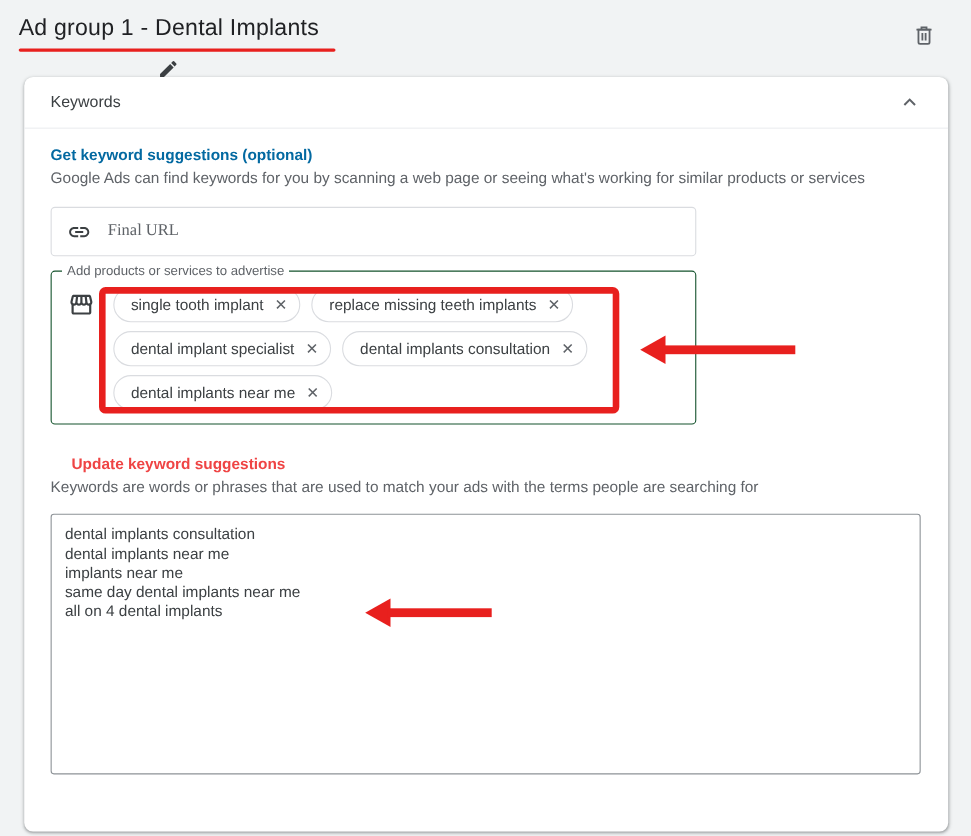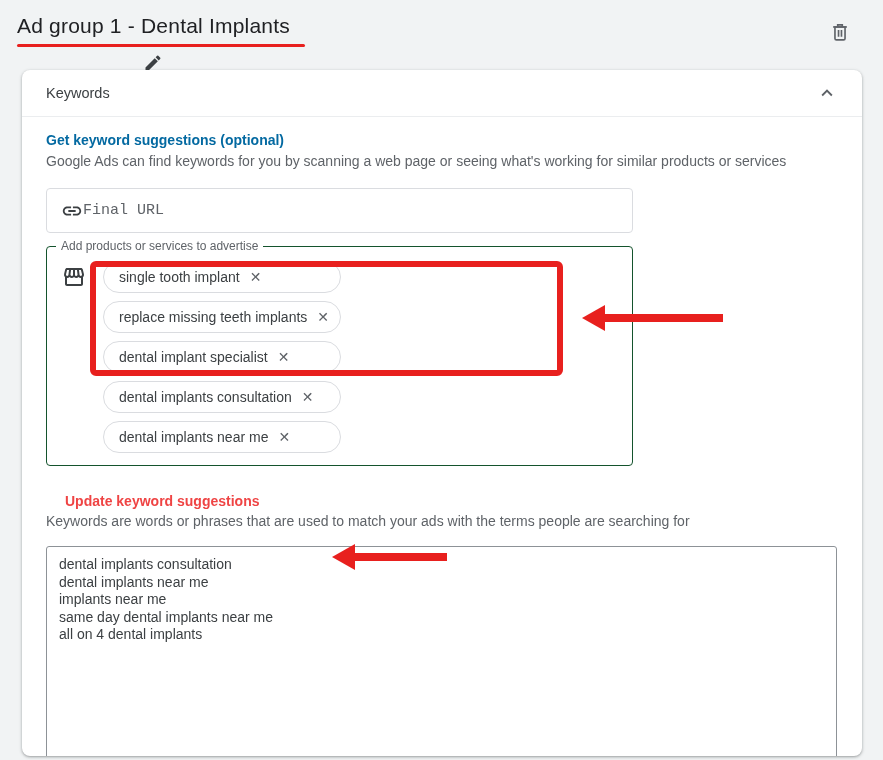--- a/index.html
+++ b/index.html
@@ -48,38 +48,38 @@
   .section-heading { font-size:14px; font-weight:700; color:#0369a1; line-height:19px; }
   .section-desc { font-size:14px; font-weight:400; color:#5f6368; line-height:19px; margin-top:2px; }
 
   
   .final-url {
     margin-top:17px; width:587px; height:45px;
     border:1px solid #dadce0; border-radius:4px; background:#fff;
     display:flex; align-items:center; padding:0 14px;
   }
   .final-url input {
-    border:none; outline:none; flex:1; margin-left:0;
-    font-family:Liberation Mono, monospace; font-size:15px; color:#404040;
+    border:none; outline:none; flex:1; margin-left:15px;
+    font-family:Liberation Serif, serif; font-size:15px; color:#404040;
   }
   .final-url input::placeholder { color:#5f6368; opacity:1; }
 
   
   .products-fieldset {
     margin-top:7px; width:587px; min-height:129px;
     border:1px solid #14532d; border-radius:4px;
     padding:8px 12px 12px 12px;
   }
   .products-fieldset legend {
     margin-left:-3px; padding:0 5px;
     font-size:12px; color:#5f6368; line-height:12px;
   }
   .products-inner { display:flex; align-items:flex-start; }
   .store-icon-wrap { flex:0 0 auto; padding:5px 0 0 3px; margin-right:17px; }
-  .chips-wrap { display:flex; flex-wrap:wrap; gap:8px 10px; padding-top:1px; max-width:470px;flex-direction:column; }
+  .chips-wrap { display:flex; flex-wrap:wrap; gap:8px 10px; padding-top:1px; max-width:470px; }
   .chip {
     display:inline-flex; align-items:center; height:32px;
     border:1px solid #dadce0; border-radius:16px; background:#fff;
     padding:0 10px 0 15px; cursor:pointer;
   }
   .chip-label { font-size:14px; color:#3c4043; white-space:nowrap; }
   .chip-close {
     background:none; border:none; cursor:pointer;
     margin-left:9px; font-size:14px; color:#5f6368; line-height:1; padding:1px;
   }

